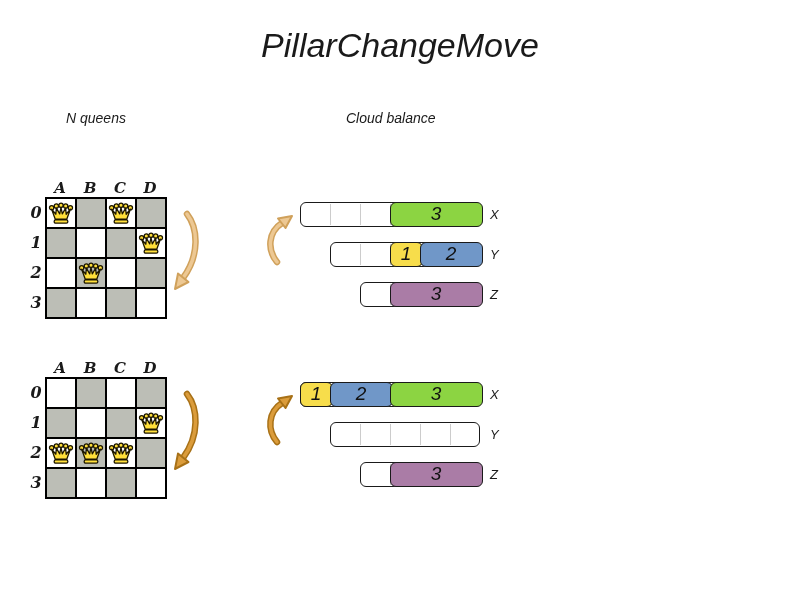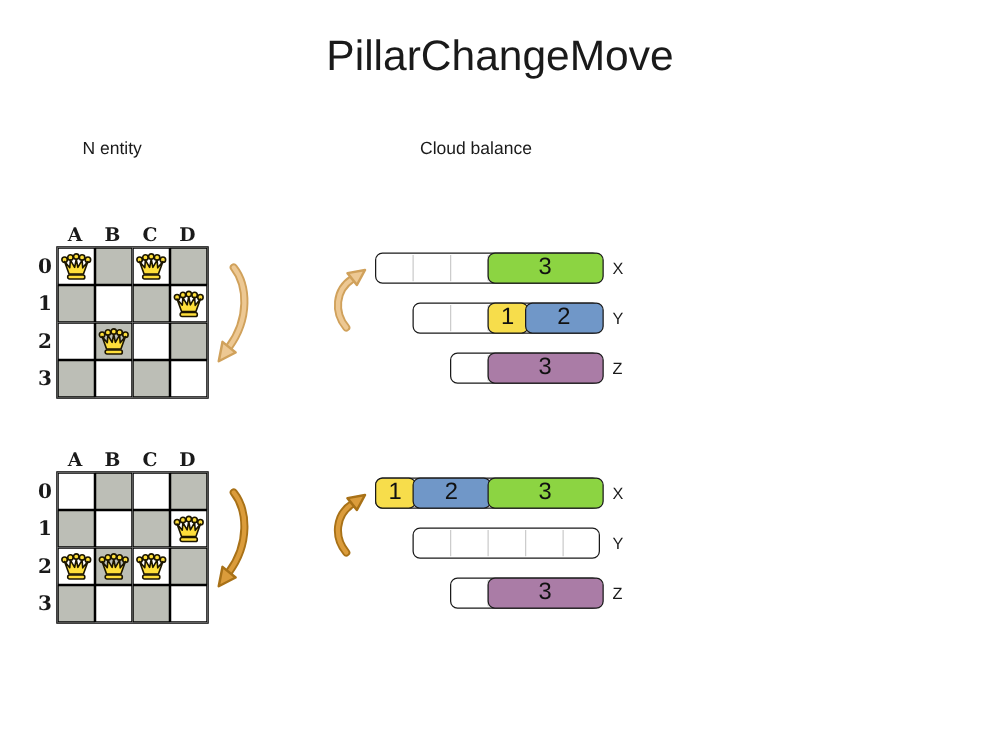--- a/index.html
+++ b/index.html
@@ -1,25 +1,25 @@
 <!DOCTYPE html>
 <html style="--green: #8cd442; --yellow: #f7dd4b; --blue: #7097c8; --purple: #aa7ca6; --board-gray: #bcbeb6; --queen-gold: #ffdf3a; --arrow-light-fill: #edc893; --arrow-light-stroke: #d0a15b; --arrow-dark-fill: #db9c3b; --arrow-dark-stroke: #a87117;"><head>
 <meta charset="utf-8">
 <style>
   html,body{margin:0;padding:0;background:#fff;}
   .canvas{position:relative;width:800px;height:600px;background:#ffffff;overflow:hidden;
-          font-family:"Liberation Sans",sans-serif;color:#1a1a1a;}
+          font-family:"Liberation Sans",sans-serif;color:#1a1a1a;font-style:italic;}
 
   .title{position:absolute;top:26px;left:0;width:800px;text-align:center;
          font-size:34px;font-weight:400;letter-spacing:0;}
   .subtitle{position:absolute;top:69px;left:0;width:800px;text-align:center;
             font-size:12.5px;font-weight:400;}
   .section-label{position:absolute;font-size:14px;}
   .nqueens-label{left:66px;top:110px;}
-  .cloud-label{left:336px;top:110px;text-align:center;}
+  .cloud-label{left:346px;top:110px;text-align:center;}
 
   
   .board{position:absolute;left:27px;}
   .col-labels{margin-left:18px;display:flex;height:19px;align-items:flex-end;}
   .col-label{width:30px;text-align:center;font-family:"DejaVu Serif",serif;
              font-weight:bold;font-size:15px;line-height:17px;}
   .board-body{display:flex;}
   .row-labels{width:18px;display:flex;flex-direction:column;}
   .row-label{height:30px;display:flex;align-items:center;justify-content:center;
              font-family:"DejaVu Serif",serif;font-weight:bold;font-size:16px;}
@@ -52,21 +52,21 @@
   .shaft-fill{fill:none;stroke-width:3.5;stroke-linecap:round;}
   .head{stroke-width:2;stroke-linejoin:round;}
 </style>
 </head>
 <body>
 
 <div class="canvas">
 
   <div class="title">PillarChangeMove</div>
 
-  <div class="section-label nqueens-label">N entity</div>
+  <div class="section-label nqueens-label">N queens</div>
   <div class="section-label cloud-label">Cloud balance</div>
 
   <div id="board-0" class="board" style="top:178px;">
       <div class="col-labels">
         <div class="col-label">A</div>
         <div class="col-label">B</div>
         <div class="col-label">C</div>
         <div class="col-label">D</div>
       </div>
       <div class="board-body">

